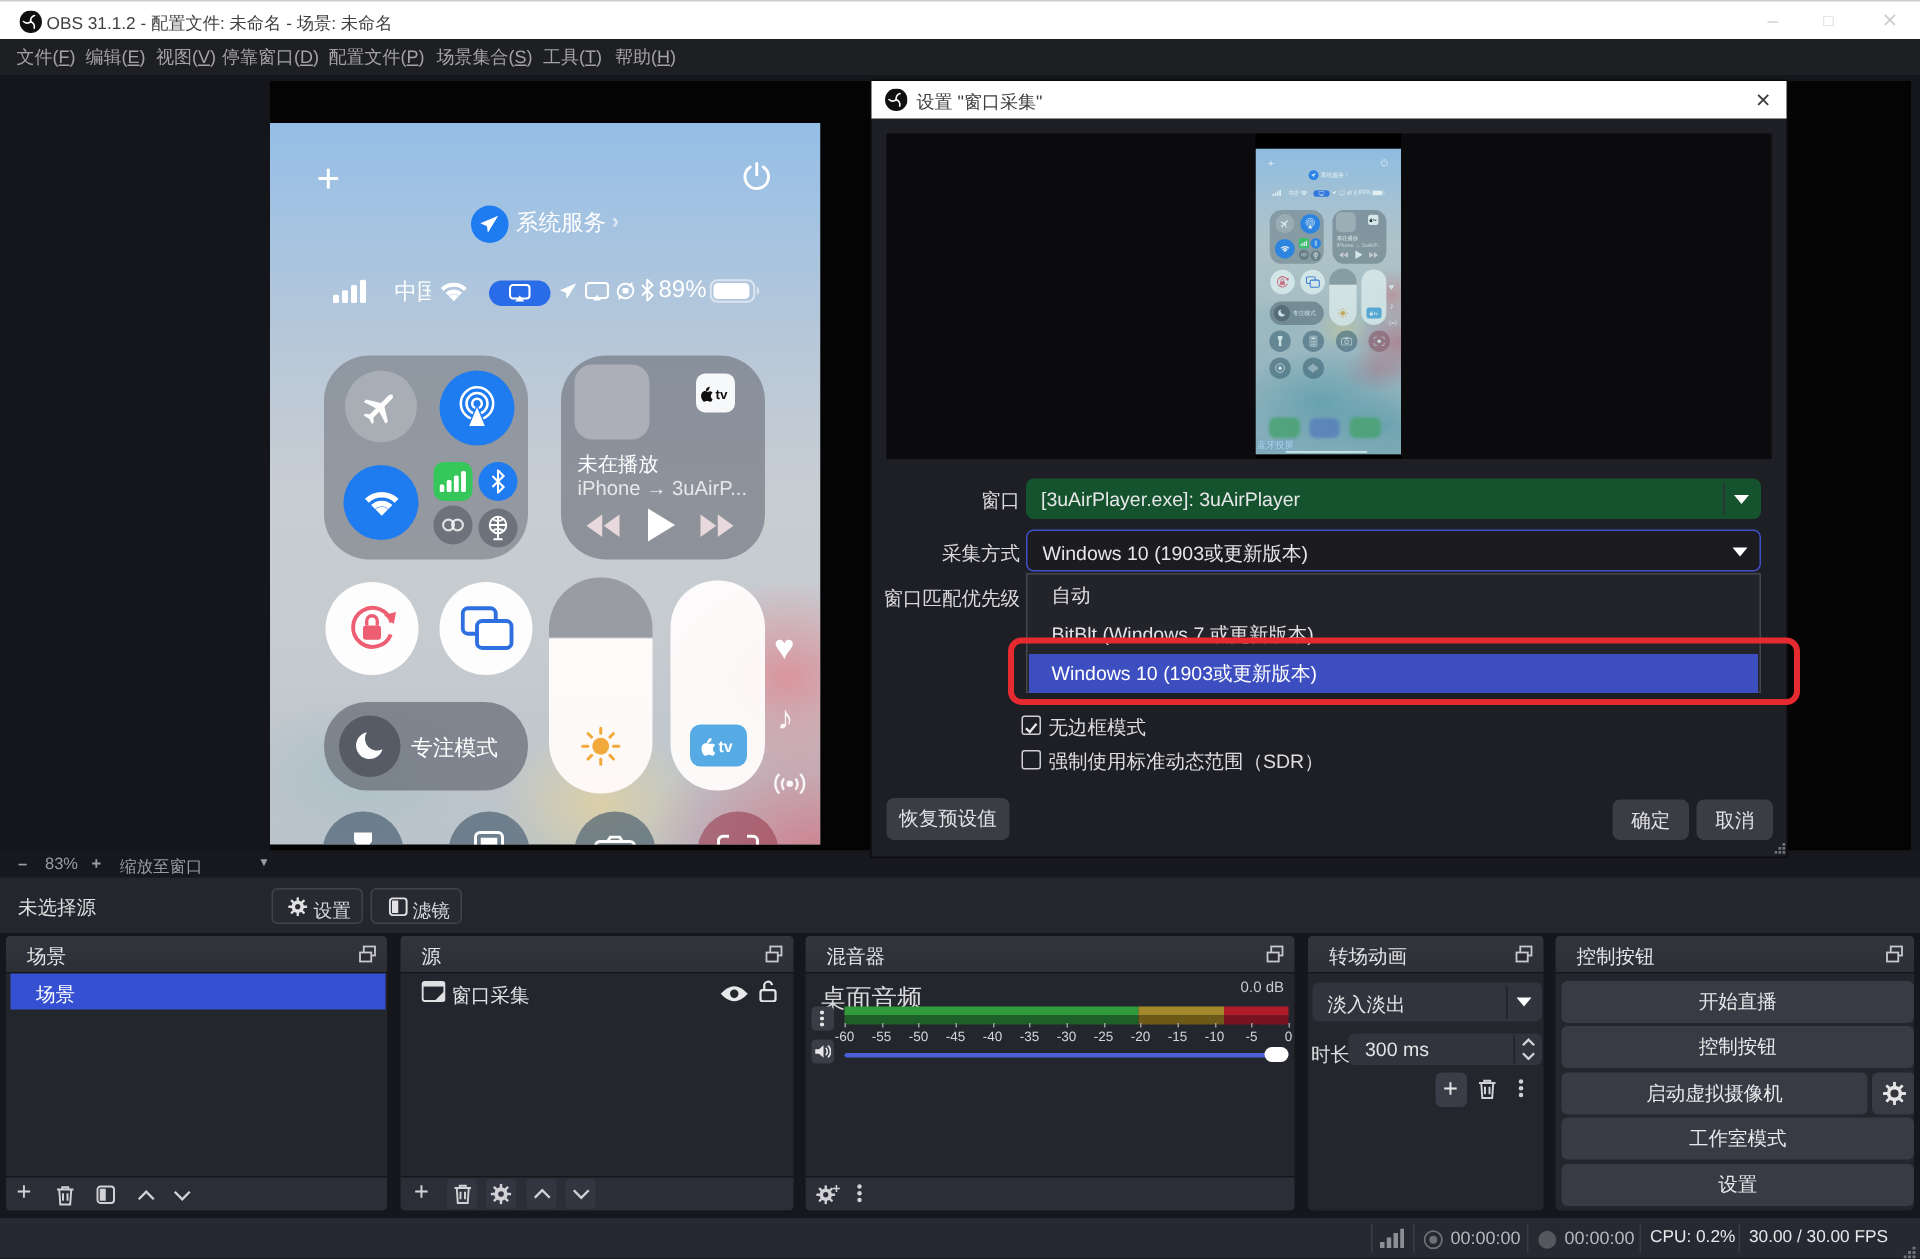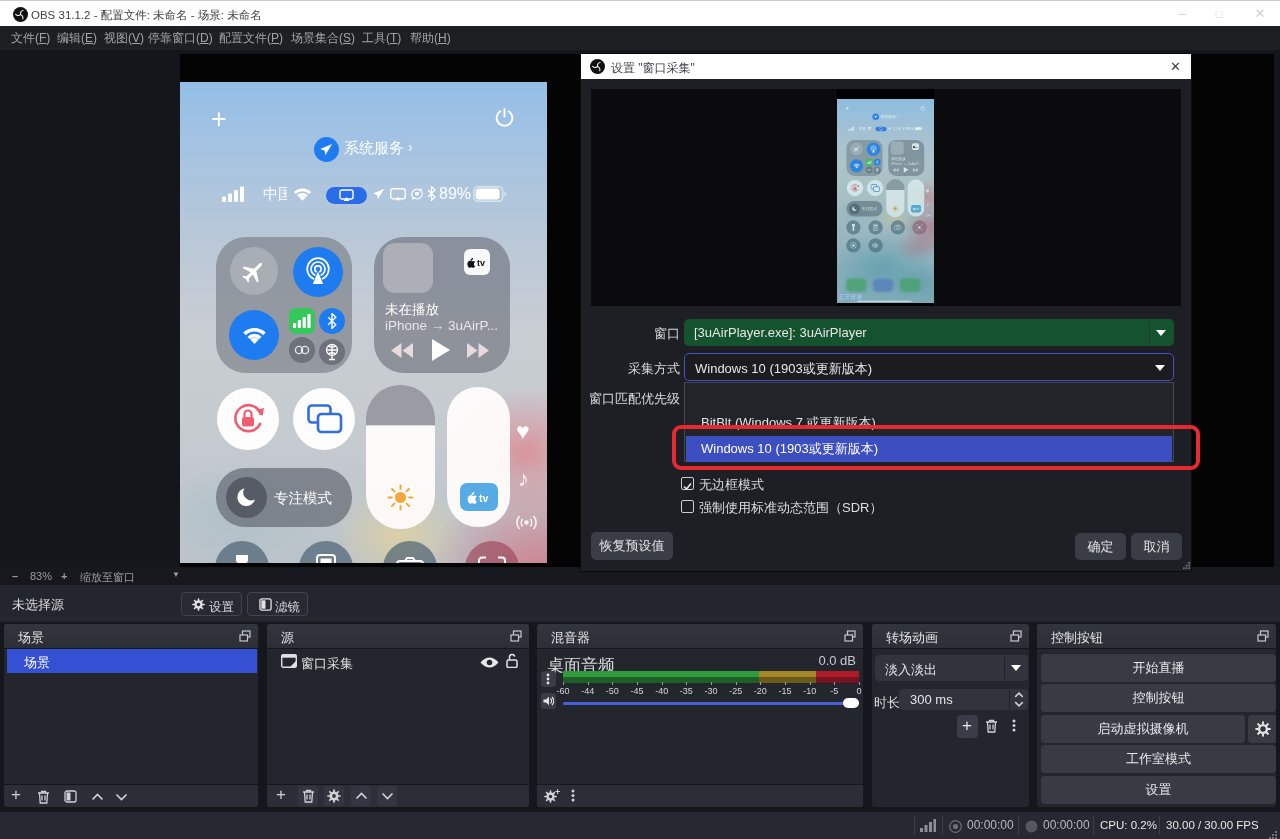--- a/index.html
+++ b/index.html
@@ -504,42 +504,42 @@
   <div class="phead">
         <span class="pt">混音器</span>
         <svg class="popout" viewBox="0 0 12 12">
           <g fill="none" stroke="#c9c9cd" stroke-width="1.2">
             <rect x="3.5" y="1" width="7.5" height="6"></rect>
             <rect x="1" y="5" width="7.5" height="6" fill="#2a2a31"></rect>
           </g>
         </svg>
       </div>
   <div class="abs" style="left:10px;top:30px;font-size:17px;color:#dadadc">桌面音频</div>
-  <div class="abs" style="right:7px;top:29px;font-size:13px;color:#c9c9cd">0.0 dB</div>
+  <div class="abs" style="right:7px;top:29px;font-size:10px;color:#c9c9cd">0.0 dB</div>
   <div class="abs" style="left:4px;top:47px;width:15px;height:16px;background:#3a3d46;border-radius:3px">
         <svg style="position:absolute;left:5px;top:2px" width="4" height="12" viewBox="0 0 4 12">
           <g fill="#e6e6e8">
             <circle cx="2" cy="2" r="1.4"></circle>
             <circle cx="2" cy="6" r="1.4"></circle>
             <circle cx="2" cy="10" r="1.4"></circle>
           </g>
         </svg>
       </div>
   <div class="abs" style="left:26px;top:47px;width:296px;height:12px">
     <div class="abs" style="left:0;top:0;width:196px;height:6px;background:#2f9b3a"></div>
     <div class="abs" style="left:196px;top:0;width:57px;height:6px;background:#a4892a"></div>
     <div class="abs" style="left:253px;top:0;width:43px;height:6px;background:#b01b2a"></div>
     <div class="abs" style="left:0;top:6px;width:196px;height:6px;background:#1d5f26"></div>
     <div class="abs" style="left:196px;top:6px;width:57px;height:6px;background:#6d5a18"></div>
     <div class="abs" style="left:253px;top:6px;width:43px;height:6px;background:#771320"></div>
   </div>
   <div class="abs" style="left:0;top:60px;width:328px;height:12px" id="dbscale">
         <div class="abs" style="left:15.0px;top:2px;width:22px;text-align:center;font-size:9px;color:#d5d5d9">-60</div>
         <div class="abs" style="left:26.0px;top:-2px;width:1px;height:3px;background:#9a9aa0"></div>
-        <div class="abs" style="left:39.7px;top:2px;width:22px;text-align:center;font-size:9px;color:#d5d5d9">-44</div>
+        <div class="abs" style="left:39.7px;top:2px;width:22px;text-align:center;font-size:9px;color:#d5d5d9">-55</div>
         <div class="abs" style="left:50.7px;top:-2px;width:1px;height:3px;background:#9a9aa0"></div>
         <div class="abs" style="left:64.3px;top:2px;width:22px;text-align:center;font-size:9px;color:#d5d5d9">-50</div>
         <div class="abs" style="left:75.3px;top:-2px;width:1px;height:3px;background:#9a9aa0"></div>
         <div class="abs" style="left:89.0px;top:2px;width:22px;text-align:center;font-size:9px;color:#d5d5d9">-45</div>
         <div class="abs" style="left:100.0px;top:-2px;width:1px;height:3px;background:#9a9aa0"></div>
         <div class="abs" style="left:113.7px;top:2px;width:22px;text-align:center;font-size:9px;color:#d5d5d9">-40</div>
         <div class="abs" style="left:124.7px;top:-2px;width:1px;height:3px;background:#9a9aa0"></div>
         <div class="abs" style="left:138.3px;top:2px;width:22px;text-align:center;font-size:9px;color:#d5d5d9">-35</div>
         <div class="abs" style="left:149.3px;top:-2px;width:1px;height:3px;background:#9a9aa0"></div>
         <div class="abs" style="left:163.0px;top:2px;width:22px;text-align:center;font-size:9px;color:#d5d5d9">-30</div>
@@ -1040,16 +1040,17 @@
         <rect x="6" y="3" width="2" height="2"></rect>
         <rect x="3" y="3" width="2" height="2"></rect>
         <rect x="6" y="6" width="2" height="2"></rect>
         <rect x="3" y="6" width="2" height="2"></rect>
         <rect x="0" y="6" width="2" height="2"></rect>
       </g>
     </svg>
 </div>
 
 <div id="popup">
+  <div class="item" style="top:1px">自动</div>
   <div class="item" style="top:27px">BitBlt (Windows 7 或更新版本)</div>
   <div class="item" style="top:53px;background:#3d4fc0;color:#ffffff">Windows 10 (1903或更新版本)</div>
 </div>
 <div id="redrect"></div>
 
 </body></html>

